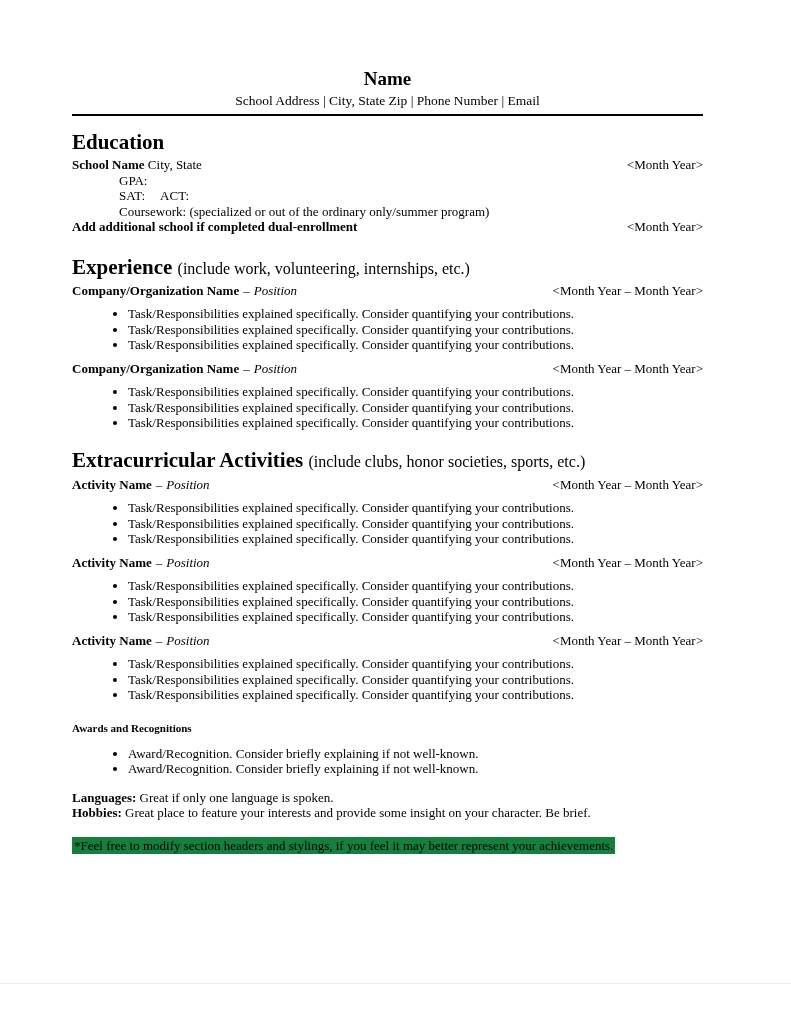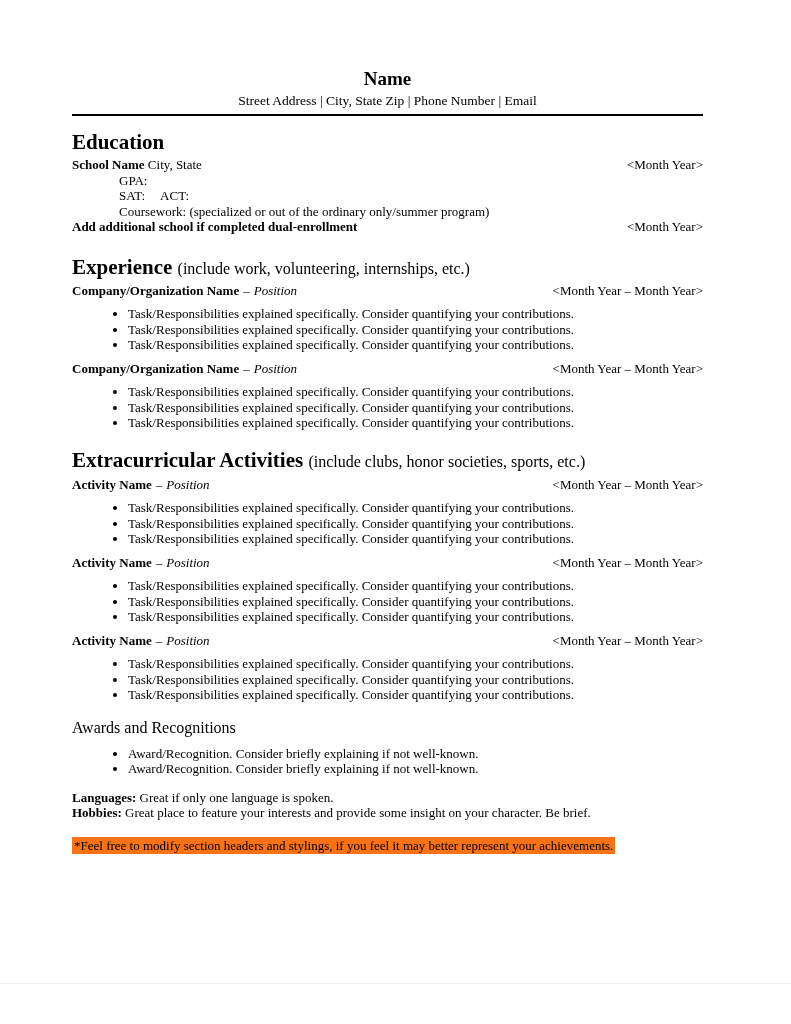--- a/index.html
+++ b/index.html
@@ -38,21 +38,21 @@
   
   h2.section {
     font-size: 21px; font-weight: bold;
     line-height: 24px; margin: 0;
   }
   #edu h2.section    { margin: 14px 0 3px 0; }
   #exp h2.section    { margin: 20px 0 2px 0; }
   #extra h2.section  { margin: 17px 0 3px 0; }
   .section-note { font-size: 16px; font-weight: normal; }
   h3.subsection {
-    font-size: 16px; font-weight: normal;
+    font-size: 11px; font-weight: bold;
     line-height: 20px; margin: 15px 0 2px 0;
   }
   
   .line, .entry-line, .bullets li {
     font-size: 13px; line-height: 15.5px;
   }
   .entry-line {
     display: flex; justify-content: space-between;
     align-items: baseline;
   }
@@ -69,21 +69,21 @@
   .note-line { margin-top: 17px; }
   .hl { padding: 1px 2px; }
 </style>
 </head>
 <body>
 
 <div class="page">
 
   <header>
     <h1 class="name">Name</h1>
-    <div class="contact">Street Address | City, State Zip | Phone Number | Email</div>
+    <div class="contact">School Address | City, State Zip | Phone Number | Email</div>
     <hr class="rule">
   </header>
 
   <section id="edu">
     <h2 class="section">Education</h2>
     <div class="entry-line">
       <span>
         <span class="bold">School Name</span>
         <span>City, State</span>
       </span>
@@ -177,17 +177,17 @@
       <span class="bold">Languages:</span>
       <span>Great if only one language is spoken.</span>
     </div>
     <div class="line">
       <span class="bold">Hobbies:</span>
       <span>Great place to feature your interests and provide some insight on your character. Be brief.</span>
     </div>
   </div>
 
   <div class="line note-line">
-    <span class="hl" style="background-color: #f97316;">*Feel free to modify section headers and stylings, if you feel it may better represent your achievements.</span>
+    <span class="hl" style="background-color: #15803d;">*Feel free to modify section headers and stylings, if you feel it may better represent your achievements.</span>
   </div>
 
   <div class="page-edge"></div>
 </div>
 
 </body></html>

